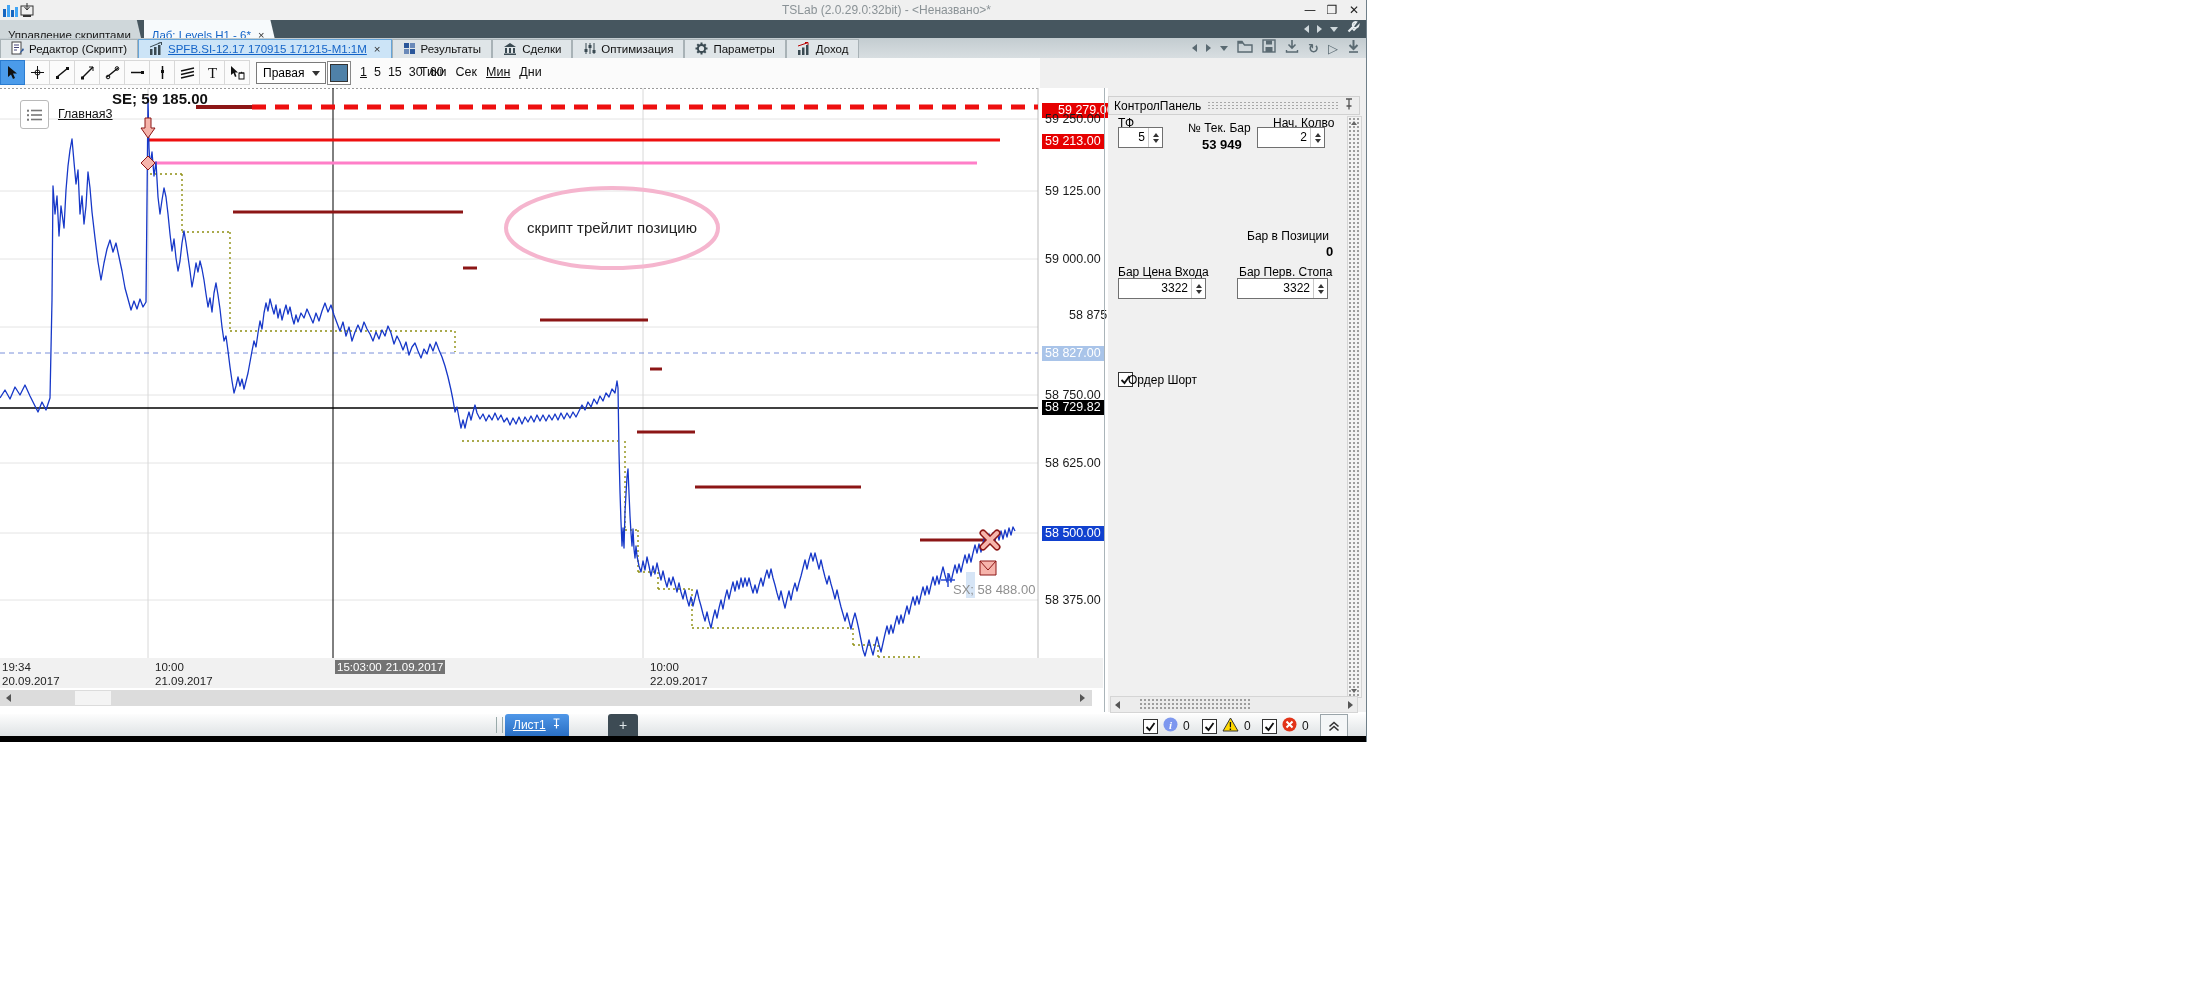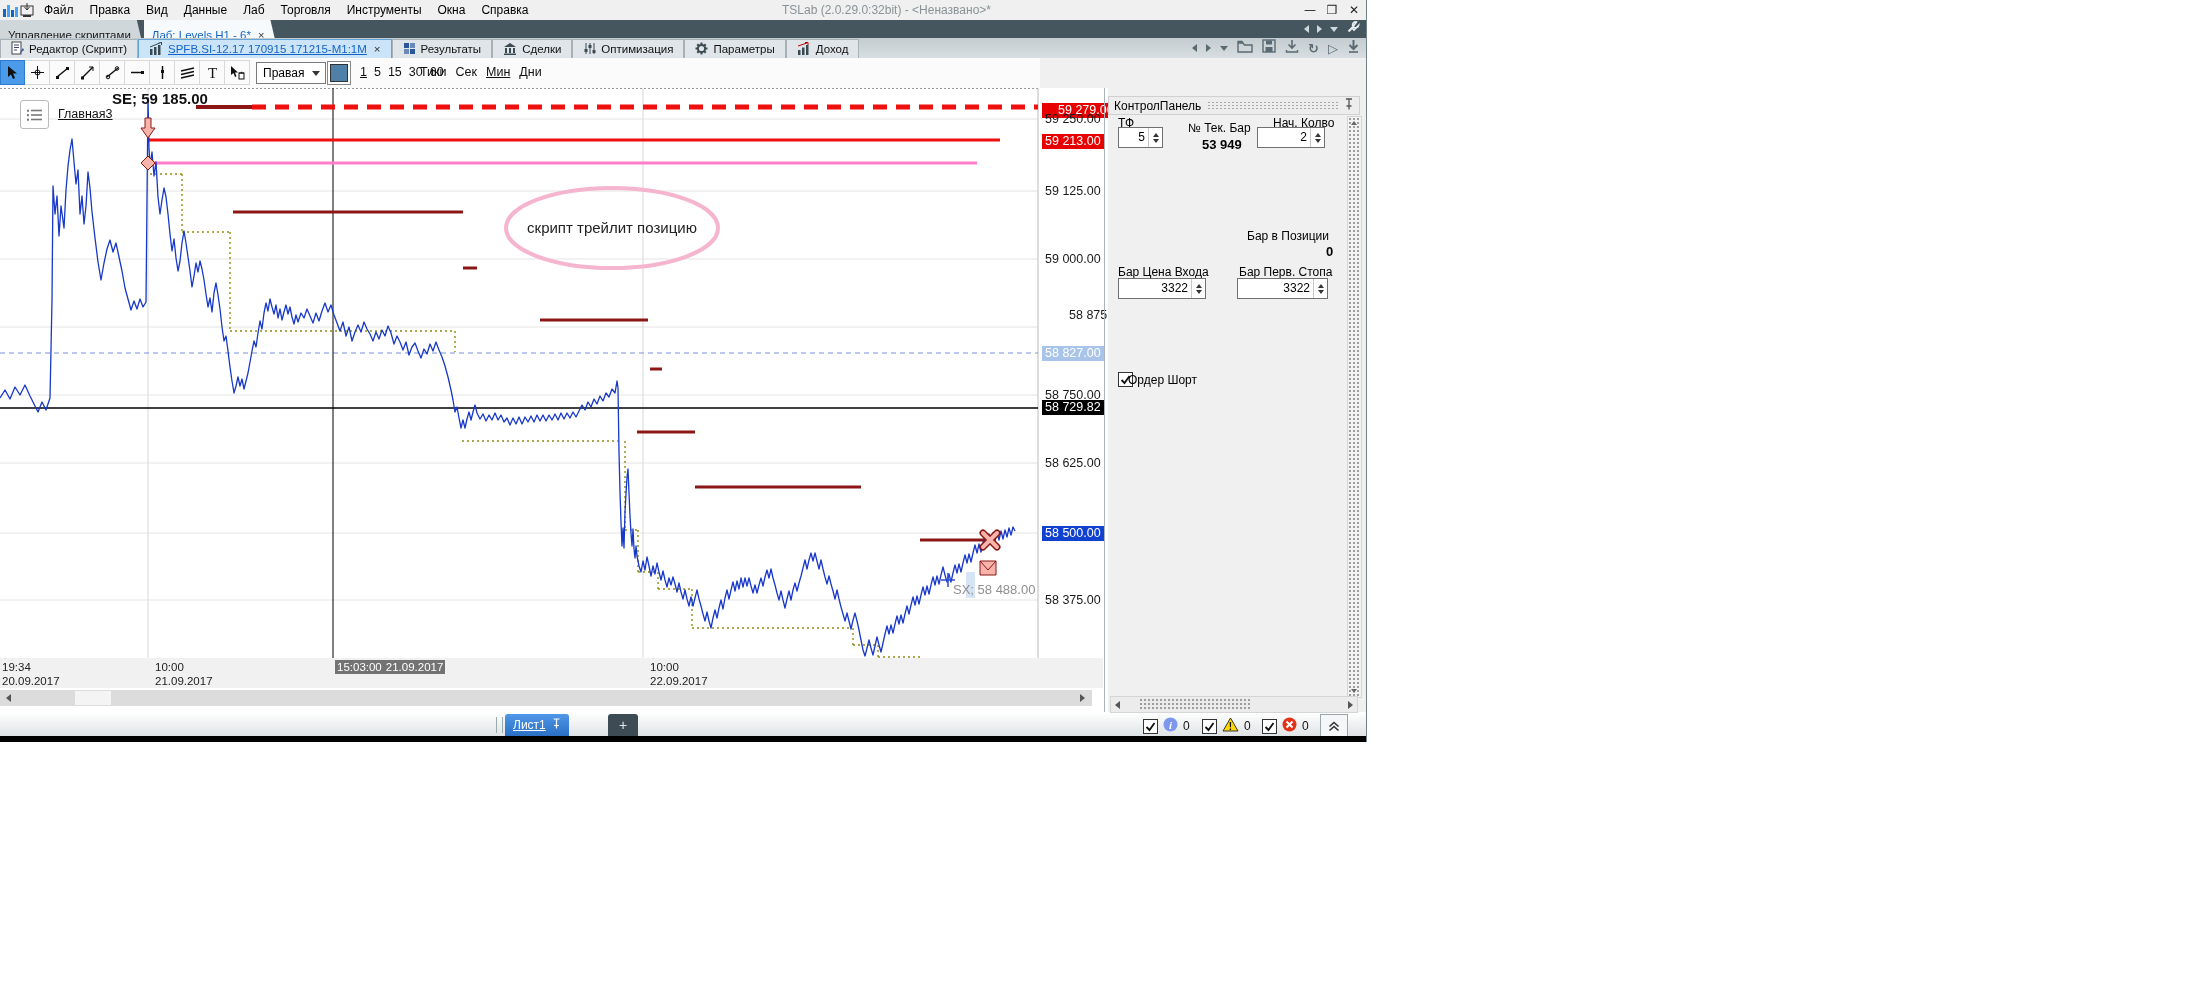--- a/index.html
+++ b/index.html
@@ -102,31 +102,20 @@
           <rect x="1" y="7" width="3" height="8" fill="#1565c0"></rect>
           <rect x="5" y="3" width="3" height="12" fill="#42a5f5"></rect>
           <rect x="9" y="8" width="3" height="7" fill="#1565c0"></rect>
           <rect x="13" y="5" width="3" height="10" fill="#42a5f5"></rect>
         </svg></span>
     <span class="abs" style="left:20px;top:2px;"><svg width="15" height="16">
           <rect x="1" y="4" width="12" height="9" fill="none" stroke="#333"></rect>
           <path d="M7 1 v6 M4.5 5 L7 8 L9.5 5" stroke="#333" fill="none"></path>
           <rect x="3" y="13" width="8" height="2" fill="#333"></rect>
         </svg></span>
-    <span id="menu-items">
-        <span class="menuitem">Файл</span>
-        <span class="menuitem">Правка</span>
-        <span class="menuitem">Вид</span>
-        <span class="menuitem">Данные</span>
-        <span class="menuitem">Лаб</span>
-        <span class="menuitem">Торговля</span>
-        <span class="menuitem">Инструменты</span>
-        <span class="menuitem">Окна</span>
-        <span class="menuitem">Справка</span>
-      </span>
     <span id="title">TSLab (2.0.29.0:32bit) - &lt;Неназвано&gt;*</span>
     <span class="winctl">
       <span class="winbtn">—</span>
       <span class="winbtn">❐</span>
       <span class="winbtn">✕</span>
     </span>
   </div>
 
   <div id="tabrow1">
     <div id="doc-tabs">

